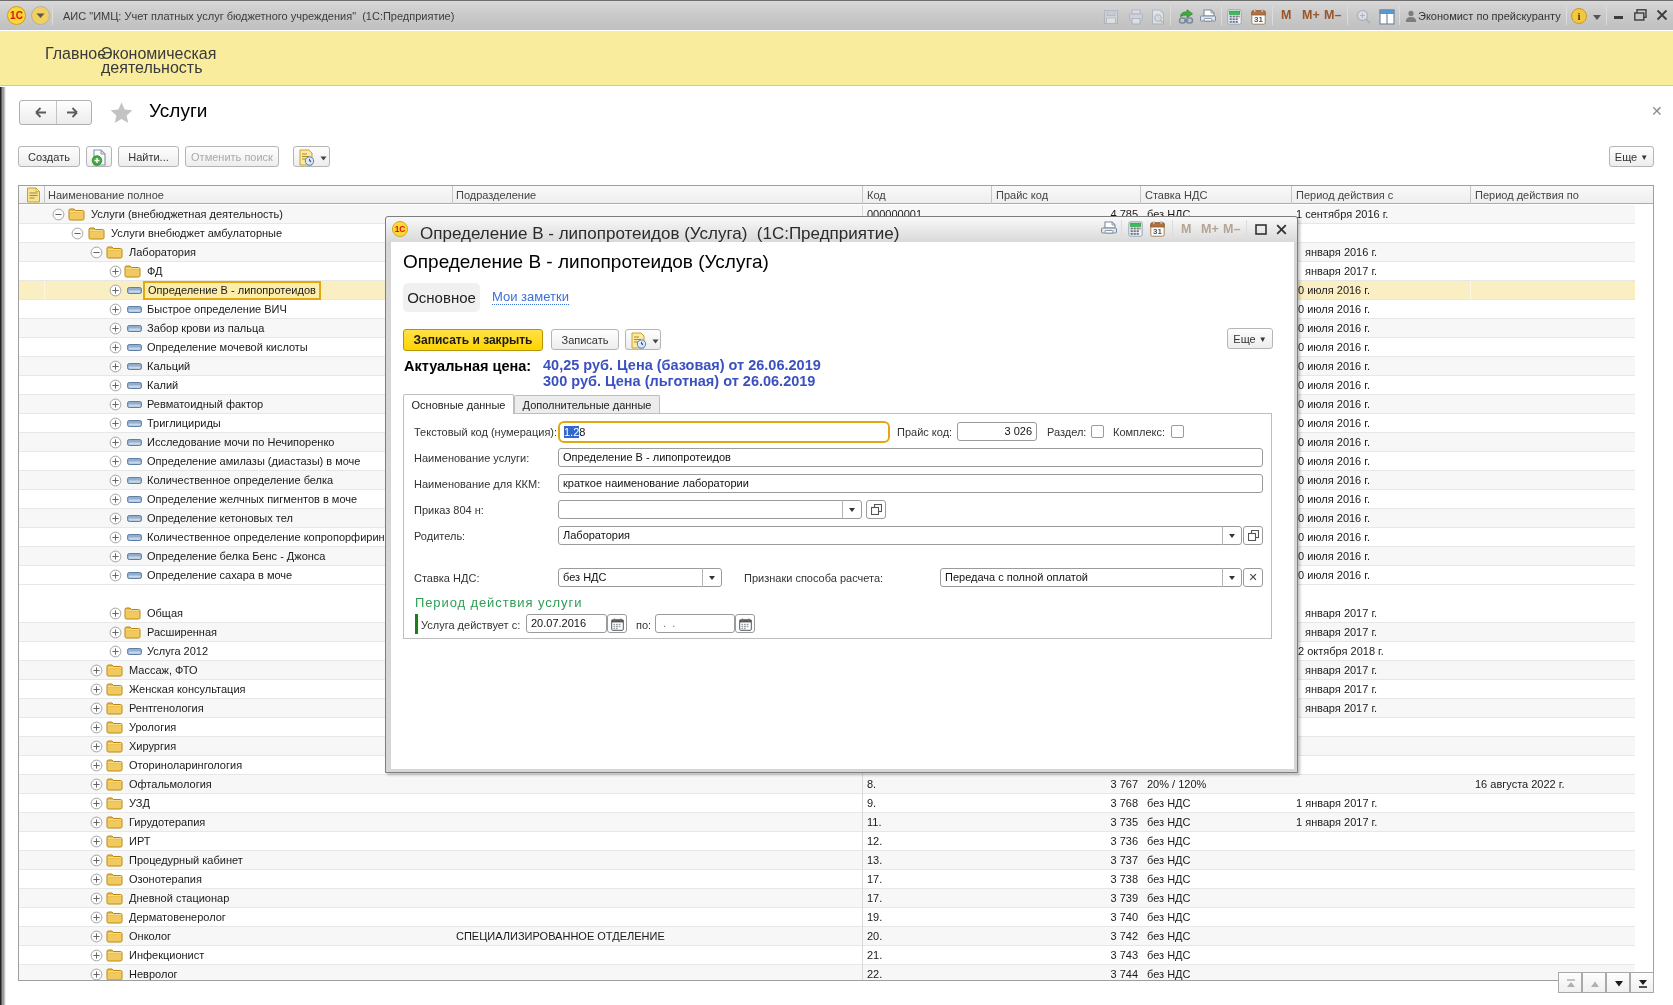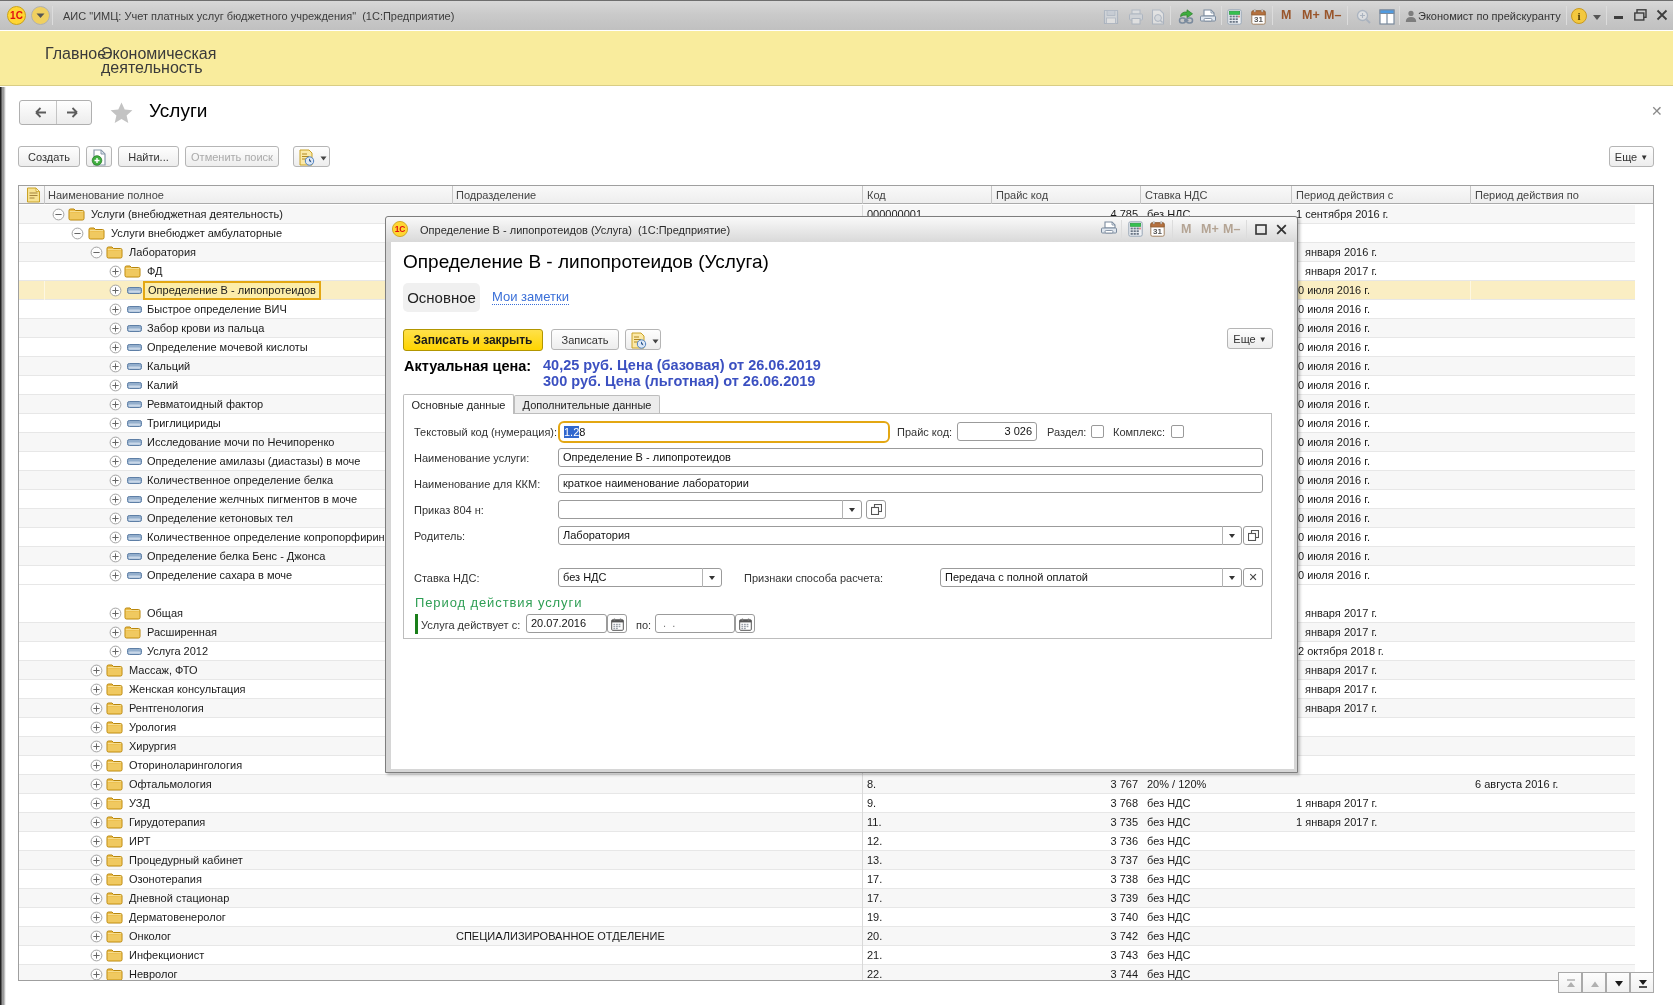--- a/index.html
+++ b/index.html
@@ -42,21 +42,21 @@
 #vline { position:absolute; left:861px; top:195px; width:1px; height:777px; background:#d9d9d9; }
 .selbox { position:absolute; top:0; height:19px; border:2px solid #e3a713; background:#fcedaa; font-size:11px; color:#1a1a1a;
   padding:0 3px; line-height:15px; white-space:nowrap; }
 #pager { position:absolute; left:1558px; top:972px; }
 .pbtn { position:absolute; top:0; width:24px; height:21px; background:linear-gradient(#fdfdfd,#f0f0f0); border:1px solid #a9a9a9; }
 
 #dlg { position:absolute; left:385px; top:216px; width:913px; height:557px; background:#d6d6d6;
   border:1px solid #7e7e7e; border-radius:3px 3px 0 0; box-shadow:2px 2px 3px rgba(0,0,0,0.25); z-index:50; }
 #dlgtitle { position:absolute; left:0; top:0; width:911px; height:25px;
   background:linear-gradient(#f9f9f9,#d9d9d9); border-radius:3px 3px 0 0; }
-#dlgtitle .dtext { position:absolute; left:34px; top:7px; font-size:11px; color:#2b2b2b; }
+#dlgtitle .dtext { position:absolute; left:34px; top:7px; font-size:17px; color:#2b2b2b; }
 #dlgbody { position:absolute; left:5px; top:25px; width:903px; height:527px; background:#fff; }
 #dh1 { position:absolute; left:403px; top:251px; font-size:19px; color:#000; z-index:60; }
 .chip { position:absolute; background:#f0f0f0; border-radius:5px; font-size:15px; color:#222; text-align:center; z-index:60; }
 .blulink { position:absolute; color:#3a6fd8; font-size:13px; border-bottom:1px dotted #3a6fd8; z-index:60; }
 .ybtn { position:absolute; height:22px; background:linear-gradient(#ffe14a,#ffd400); border:1px solid #b29600;
   border-radius:3px; font-size:12px; font-weight:bold; color:#1a1a1a; text-align:center; z-index:60; }
 .z60 { z-index:60; }
 #prices { position:absolute; left:543px; top:357px; font-size:14.5px; font-weight:bold; color:#3b50c1; line-height:16.2px; z-index:60; }
 .tab { position:absolute; font-size:11px; color:#222; text-align:center; z-index:60; }
 #panel { position:absolute; left:403px; top:413px; width:869px; height:226px; border:1px solid #bdbdbd; z-index:55; background:#fff; }
@@ -645,21 +645,21 @@
         </svg>
         <svg class="ic" style="left:105px;top:2px" width="17" height="14" viewBox="0 0 17 14">
           <path d="M1 3.5 Q1 2 2.5 2 L6 2 L7.5 3.5 L14.5 3.5 Q16 3.5 16 5 L16 11.5 Q16 13 14.5 13 L2.5 13 Q1 13 1 11.5 Z" fill="#EDBD4A" stroke="#B8860B" stroke-width="1"></path>
           <path d="M1.7 5 L15.3 5 L15.3 4.3 Q15.3 4.2 14.5 4.2 L1.7 4.2 Z" fill="#F7E8A8"></path>
           <path d="M1.7 5.2 Q5 6.5 15.3 5.2 L15.3 11.7 Q15.3 12.3 14.6 12.3 L2.4 12.3 Q1.7 12.3 1.7 11.7 Z" fill="#F0C960"></path>
         </svg>
         <span class="tl" style="left:128px">Офтальмология</span>
         <span class="tl" style="left:866px">8.</span>
         <span class="tr" style="left:990px;width:147px">3 767</span>
         <span class="tl" style="left:1146px">20% / 120%</span>
-        <span class="tl" style="left:1474px">6 августа 2016 г.</span>
+        <span class="tl" style="left:1474px">16 августа 2022 г.</span>
       </div>
 <div class="row" style="top:784px">
         <svg class="ic" style="left:89px;top:3px" width="13" height="13" viewBox="0 0 13 13">
           <circle cx="6.5" cy="6.5" r="5.4" fill="#fdfdfd" stroke="#9a9a9a" stroke-width="0.9"></circle>
           <line x1="3.4" y1="6.5" x2="9.6" y2="6.5" stroke="#666" stroke-width="1"></line>
           <line x1="6.5" y1="3.4" x2="6.5" y2="9.6" stroke="#666" stroke-width="1"></line>
         </svg>
         <svg class="ic" style="left:105px;top:2px" width="17" height="14" viewBox="0 0 17 14">
           <path d="M1 3.5 Q1 2 2.5 2 L6 2 L7.5 3.5 L14.5 3.5 Q16 3.5 16 5 L16 11.5 Q16 13 14.5 13 L2.5 13 Q1 13 1 11.5 Z" fill="#EDBD4A" stroke="#B8860B" stroke-width="1"></path>
           <path d="M1.7 5 L15.3 5 L15.3 4.3 Q15.3 4.2 14.5 4.2 L1.7 4.2 Z" fill="#F7E8A8"></path>

